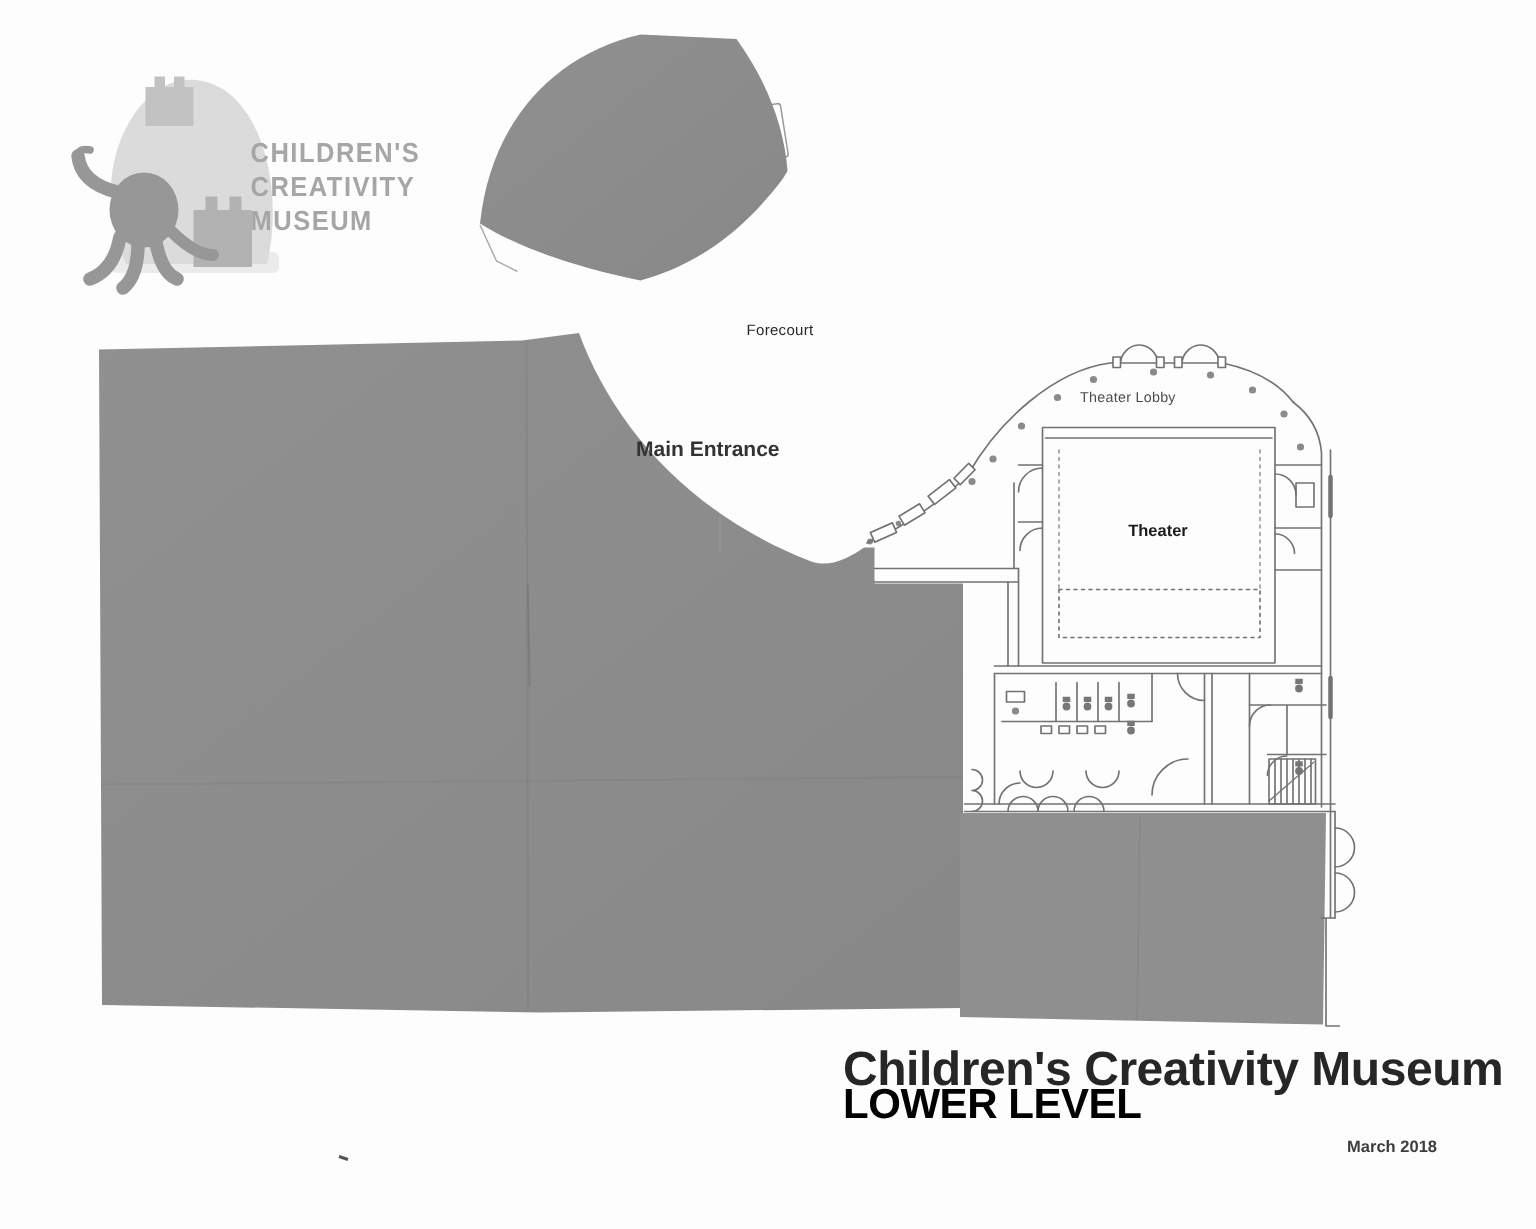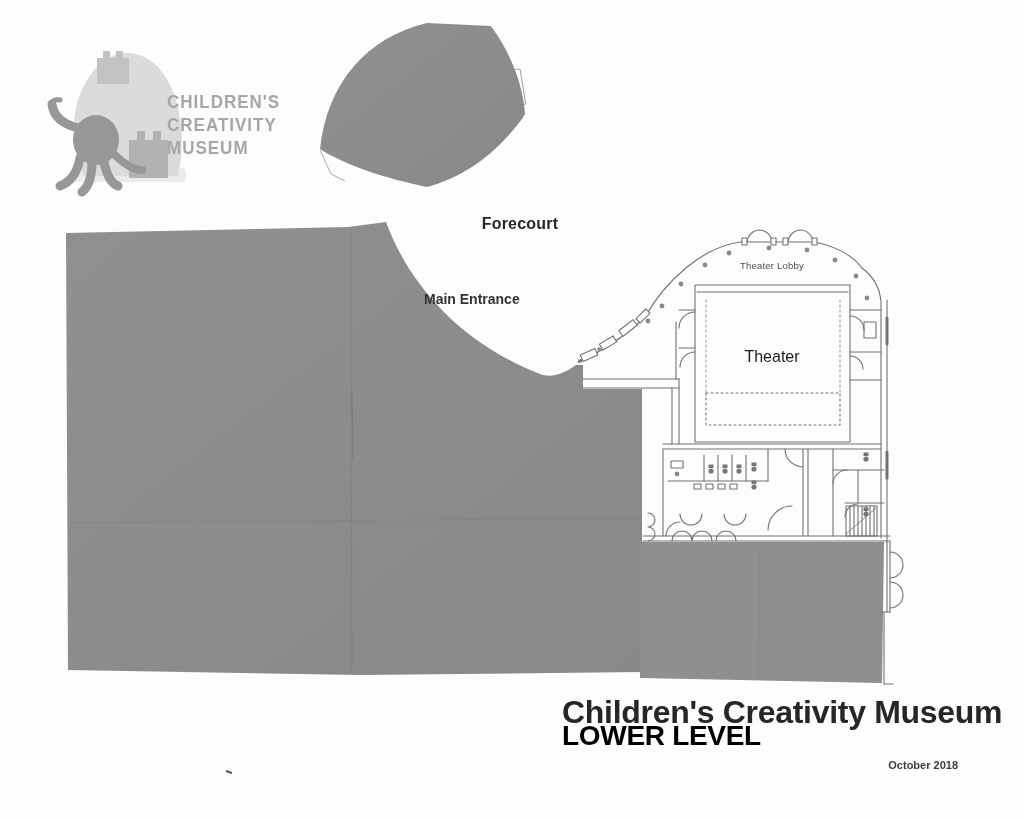--- a/index.html
+++ b/index.html
@@ -5,26 +5,26 @@
   html,body{margin:0;padding:0;}
   body{
     width:1024px;height:819px;position:relative;overflow:hidden;
     background:#fdfdfd;
     font-family:"Liberation Sans", sans-serif;
   }
   .page{position:absolute;inset:0;}
   svg.art{position:absolute;left:0;top:0;}
   .lbl{position:absolute;color:#2e2e2e;white-space:nowrap;}
   .lbl-forecourt{left:455px;top:215px;width:130px;text-align:center;
-    font-size:16px;font-weight:bold;color:#272727;letter-spacing:.2px;}
+    font-size:10px;font-weight:normal;color:#272727;letter-spacing:.2px;}
   .lbl-main-entrance{left:424px;top:291px;font-size:14px;font-weight:600;color:#333;}
-  .lbl-theater-lobby{left:720px;top:260px;width:104px;text-align:center;
+  .lbl-theater-lobby{left:720px;top:260px;width:104px;text-align:left;
     font-size:9.5px;color:#4c4c4c;letter-spacing:.2px;}
   .lbl-theater{left:718px;top:348px;width:108px;text-align:center;
-    font-size:16px;font-weight:normal;color:#1c1c1c;}
+    font-size:11px;font-weight:bold;color:#1c1c1c;}
   .wordmark{
     position:absolute;left:167px;top:91px;
     font-size:17px;font-weight:bold;letter-spacing:1px;line-height:21px;
     color:#a6a6a6;transform:scaleY(1.08);transform-origin:left top;
   }
   .footer-title{
     position:absolute;left:562px;top:694px;
     font-size:32px;font-weight:600;color:#262626;letter-spacing:-.3px;
   }
   .footer-subtitle{
@@ -233,14 +233,14 @@
     <div>MUSEUM</div>
   </div>
 
   <div class="lbl lbl-forecourt">Forecourt</div>
   <div class="lbl lbl-main-entrance">Main Entrance</div>
   <div class="lbl lbl-theater-lobby">Theater Lobby</div>
   <div class="lbl lbl-theater">Theater</div>
 
   <div class="footer-title">Children's Creativity Museum</div>
   <div class="footer-subtitle">LOWER LEVEL</div>
-  <div class="footer-date">October 2018</div>
+  <div class="footer-date">March 2018</div>
 </div>
 
 </body></html>

